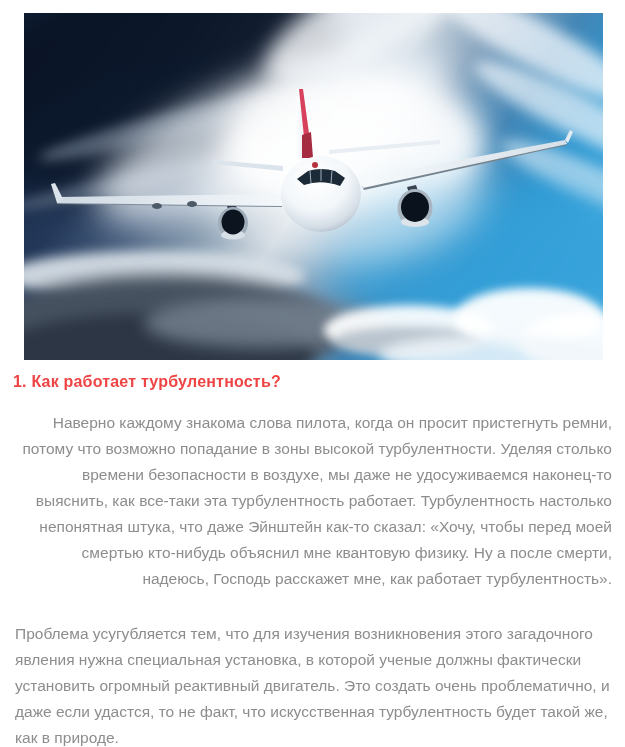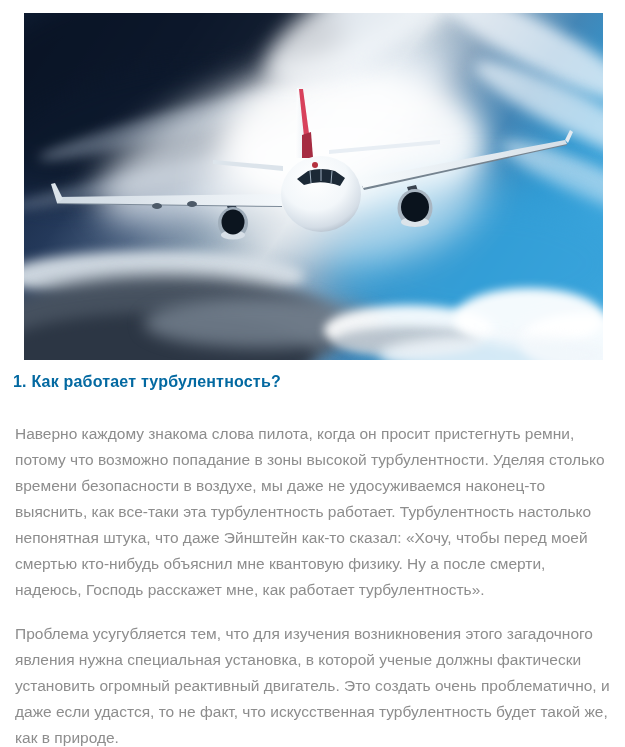--- a/index.html
+++ b/index.html
@@ -34,27 +34,27 @@
   .c16{left:120px;top:285px;width:240px;height:50px;background:rgba(120,132,146,.8);filter:blur(8px);}
   .c17{left:300px;top:292px;width:170px;height:50px;background:rgba(255,255,255,.92);filter:blur(5px);}
   .c18{left:310px;top:314px;width:150px;height:28px;background:rgba(150,163,176,.6);filter:blur(5px);}
   .c19{left:430px;top:275px;width:150px;height:60px;background:rgba(255,255,255,.95);filter:blur(5px);}
   .c20{left:495px;top:300px;width:130px;height:58px;background:rgba(255,255,255,.95);filter:blur(5px);}
   .c21{left:355px;top:322px;width:230px;height:40px;background:rgba(240,246,250,.85);filter:blur(6px);}
   .plane{position:absolute;left:0;top:0;width:579px;height:347px;z-index:5;}
   
   .heading{
     position:absolute;left:13px;top:371px;margin:0;
-    font-size:16px;font-weight:bold;color:#0369a1;line-height:22px;letter-spacing:.2px;
+    font-size:16px;font-weight:bold;color:#ef4444;line-height:22px;letter-spacing:.2px;
   }
   .bodytext{
     position:absolute;left:15px;width:597px;margin:0;
     font-size:15.5px;color:#8d8d8d;line-height:26px;
   }
-  .p1{top:421px;}
+  .p1{top:410px;text-align:right;}
   .p2{top:621px;}
 </style>
 </head>
 <body>
 
 <div class="page">
 
   <figure class="photo" title="Пассажирский самолет в облачном небе">
     <div class="cl c1"></div>
     <div class="cl c2"></div>

